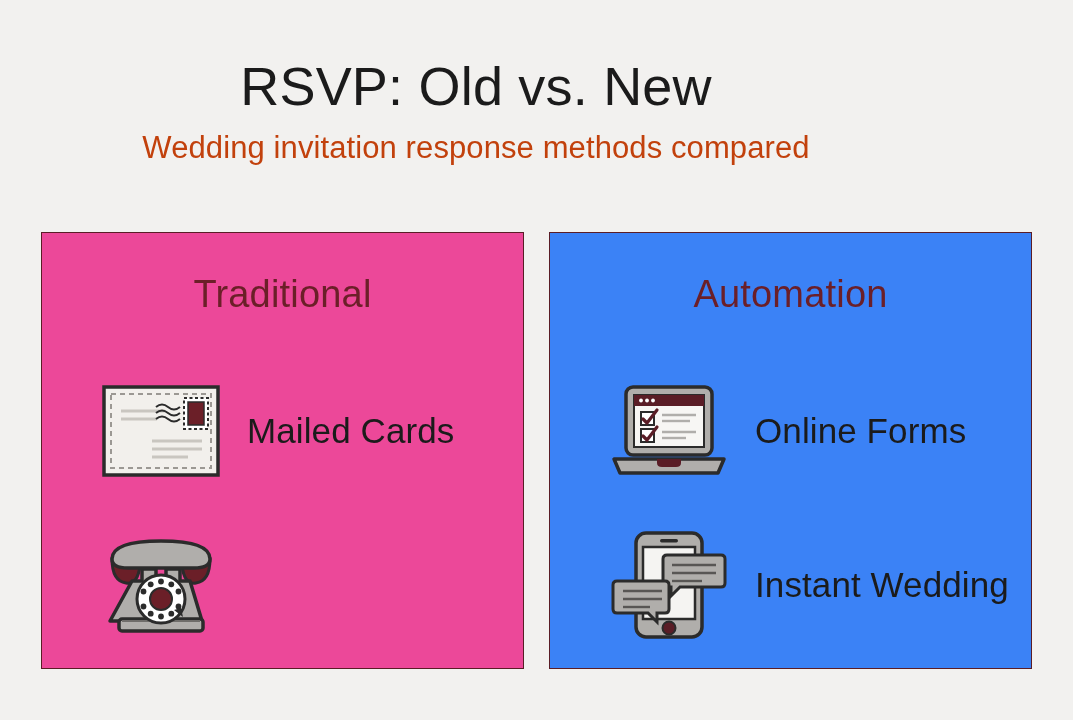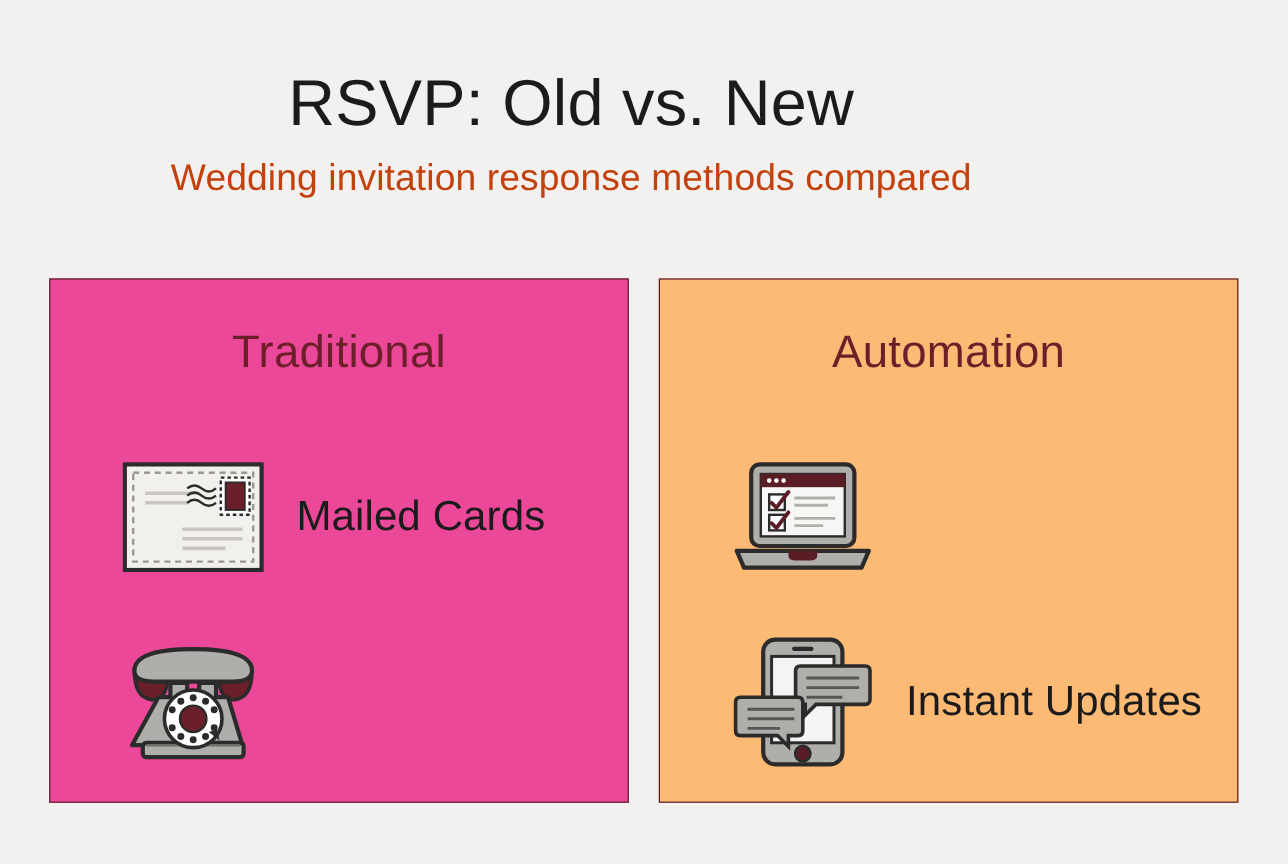--- a/index.html
+++ b/index.html
@@ -52,21 +52,21 @@
   .panel {
     width: 483px;
     height: 437px;
     border: 1.5px solid #5a1d26;
     position: relative;
     display: flex;
     flex-direction: column;
     align-items: center;
   }
   .panel-traditional { background: #ec4899; }
-  .panel-automation  { background: #fdba74; }
+  .panel-automation  { background: #3b82f6; }
 
   .panel-heading {
     margin-top: 40px;
     font-size: 38px;
     font-weight: 400;
     color: #6b1f28;
     letter-spacing: 0.2px;
   }
 
   .rows {
@@ -199,20 +199,21 @@
 
             <rect x="31" y="46" width="13" height="13" fill="#ffffff" stroke="#2b2b2b" stroke-width="2"></rect>
             <path d="M33 53 l4 4 l10 -13" fill="none" stroke="#5a1d26" stroke-width="3.2" stroke-linecap="round" stroke-linejoin="round"></path>
             <line x1="52" y1="49" x2="86" y2="49" stroke="#b0aeab" stroke-width="2.4"></line>
             <line x1="52" y1="55" x2="76" y2="55" stroke="#b0aeab" stroke-width="2.4"></line>
 
             <path d="M4 76 h110 l-6 14 h-98 z" fill="#b0aeab" stroke="#2b2b2b" stroke-width="3.5" stroke-linejoin="round"></path>
             <path d="M47 76 h24 v4 q0 4 -5 4 h-14 q-5 0 -5 -4 z" fill="#5a1d26"></path>
           </svg>
         </div>
+        <div class="row-label">Online Forms</div>
       </div>
 
       <div class="row">
         <div class="icon-slot">
           <svg width="118" height="112" viewBox="0 0 118 112">
 
             <rect x="26" y="4" width="66" height="104" rx="10" fill="#b0aeab" stroke="#2b2b2b" stroke-width="3.5"></rect>
             <rect x="33" y="18" width="52" height="72" fill="#f5f4f2" stroke="#2b2b2b" stroke-width="2.5"></rect>
             <rect x="50" y="10" width="18" height="3.4" rx="1.7" fill="#2b2b2b"></rect>
             <circle cx="59" cy="99" r="6.5" fill="#5a1d26" stroke="#2b2b2b" stroke-width="2"></circle>
@@ -221,19 +222,19 @@
             <line x1="62" y1="36" x2="106" y2="36" stroke="#585654" stroke-width="2.4"></line>
             <line x1="62" y1="44" x2="106" y2="44" stroke="#585654" stroke-width="2.4"></line>
             <line x1="62" y1="52" x2="92" y2="52" stroke="#585654" stroke-width="2.4"></line>
 
             <path d="M7 52 h48 q4 0 4 4 v24 q0 4 -4 4 h-8 v9 l-9 -9 h-31 q-4 0 -4 -4 v-24 q0 -4 4 -4 z" fill="#b0aeab" stroke="#2b2b2b" stroke-width="3"></path>
             <line x1="13" y1="62" x2="52" y2="62" stroke="#585654" stroke-width="2.4"></line>
             <line x1="13" y1="70" x2="52" y2="70" stroke="#585654" stroke-width="2.4"></line>
             <line x1="13" y1="78" x2="40" y2="78" stroke="#585654" stroke-width="2.4"></line>
           </svg>
         </div>
-        <div class="row-label">Instant Updates</div>
+        <div class="row-label">Instant Wedding</div>
       </div>
 
     </div>
   </div>
 
 </div>
 
 </body></html>

